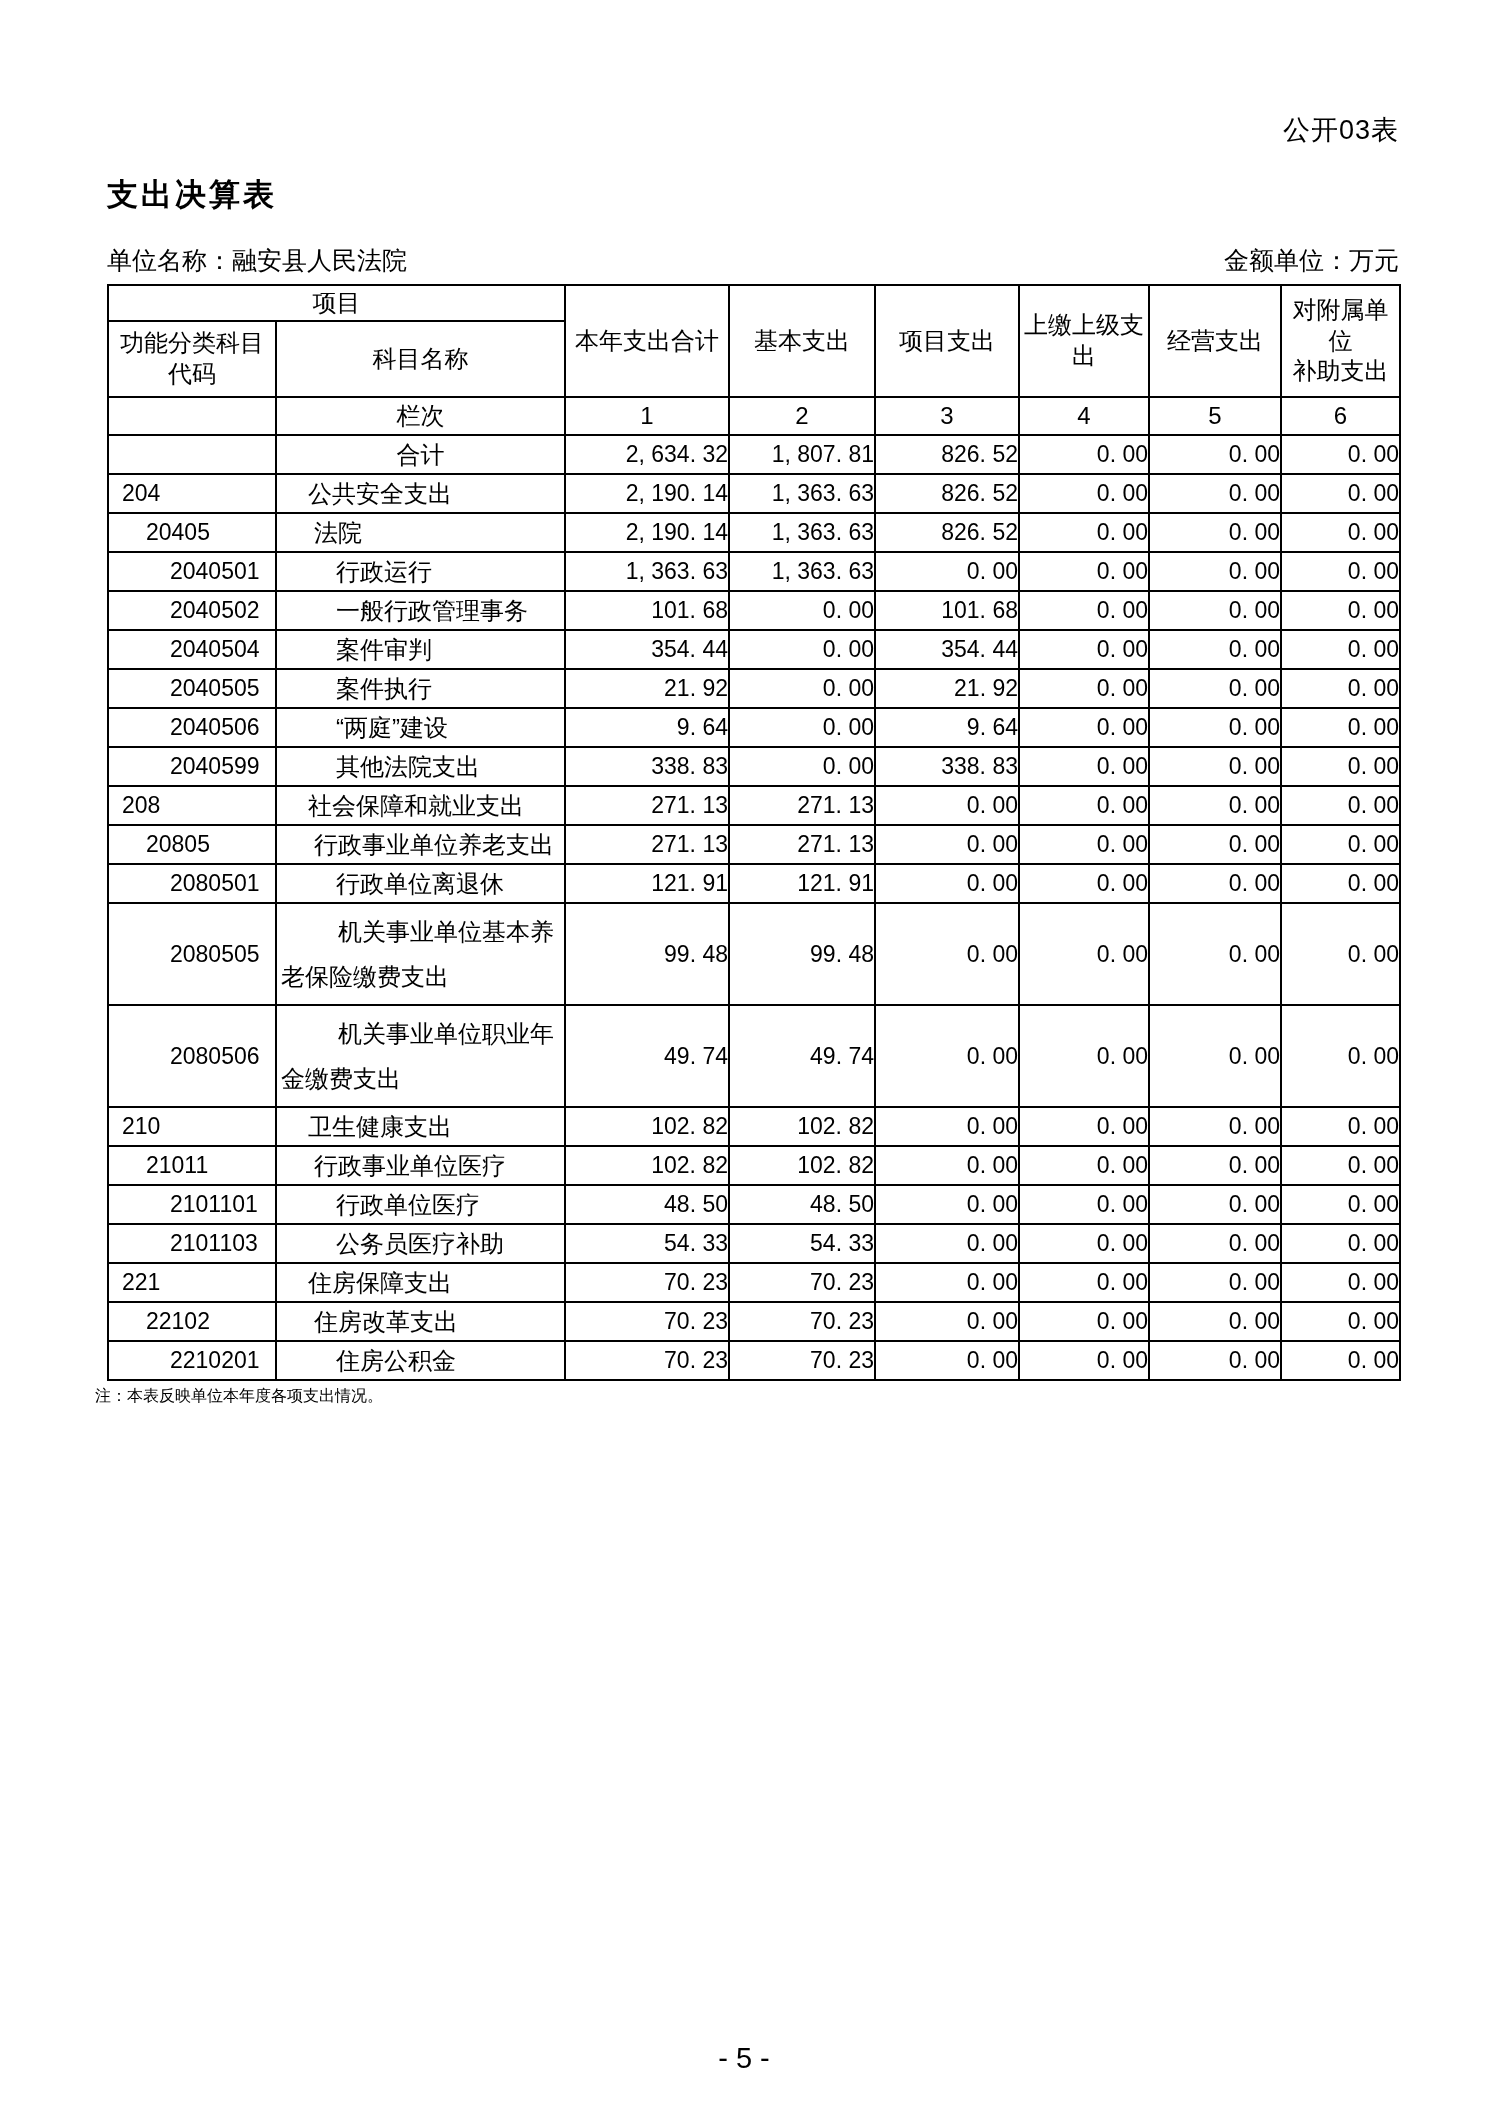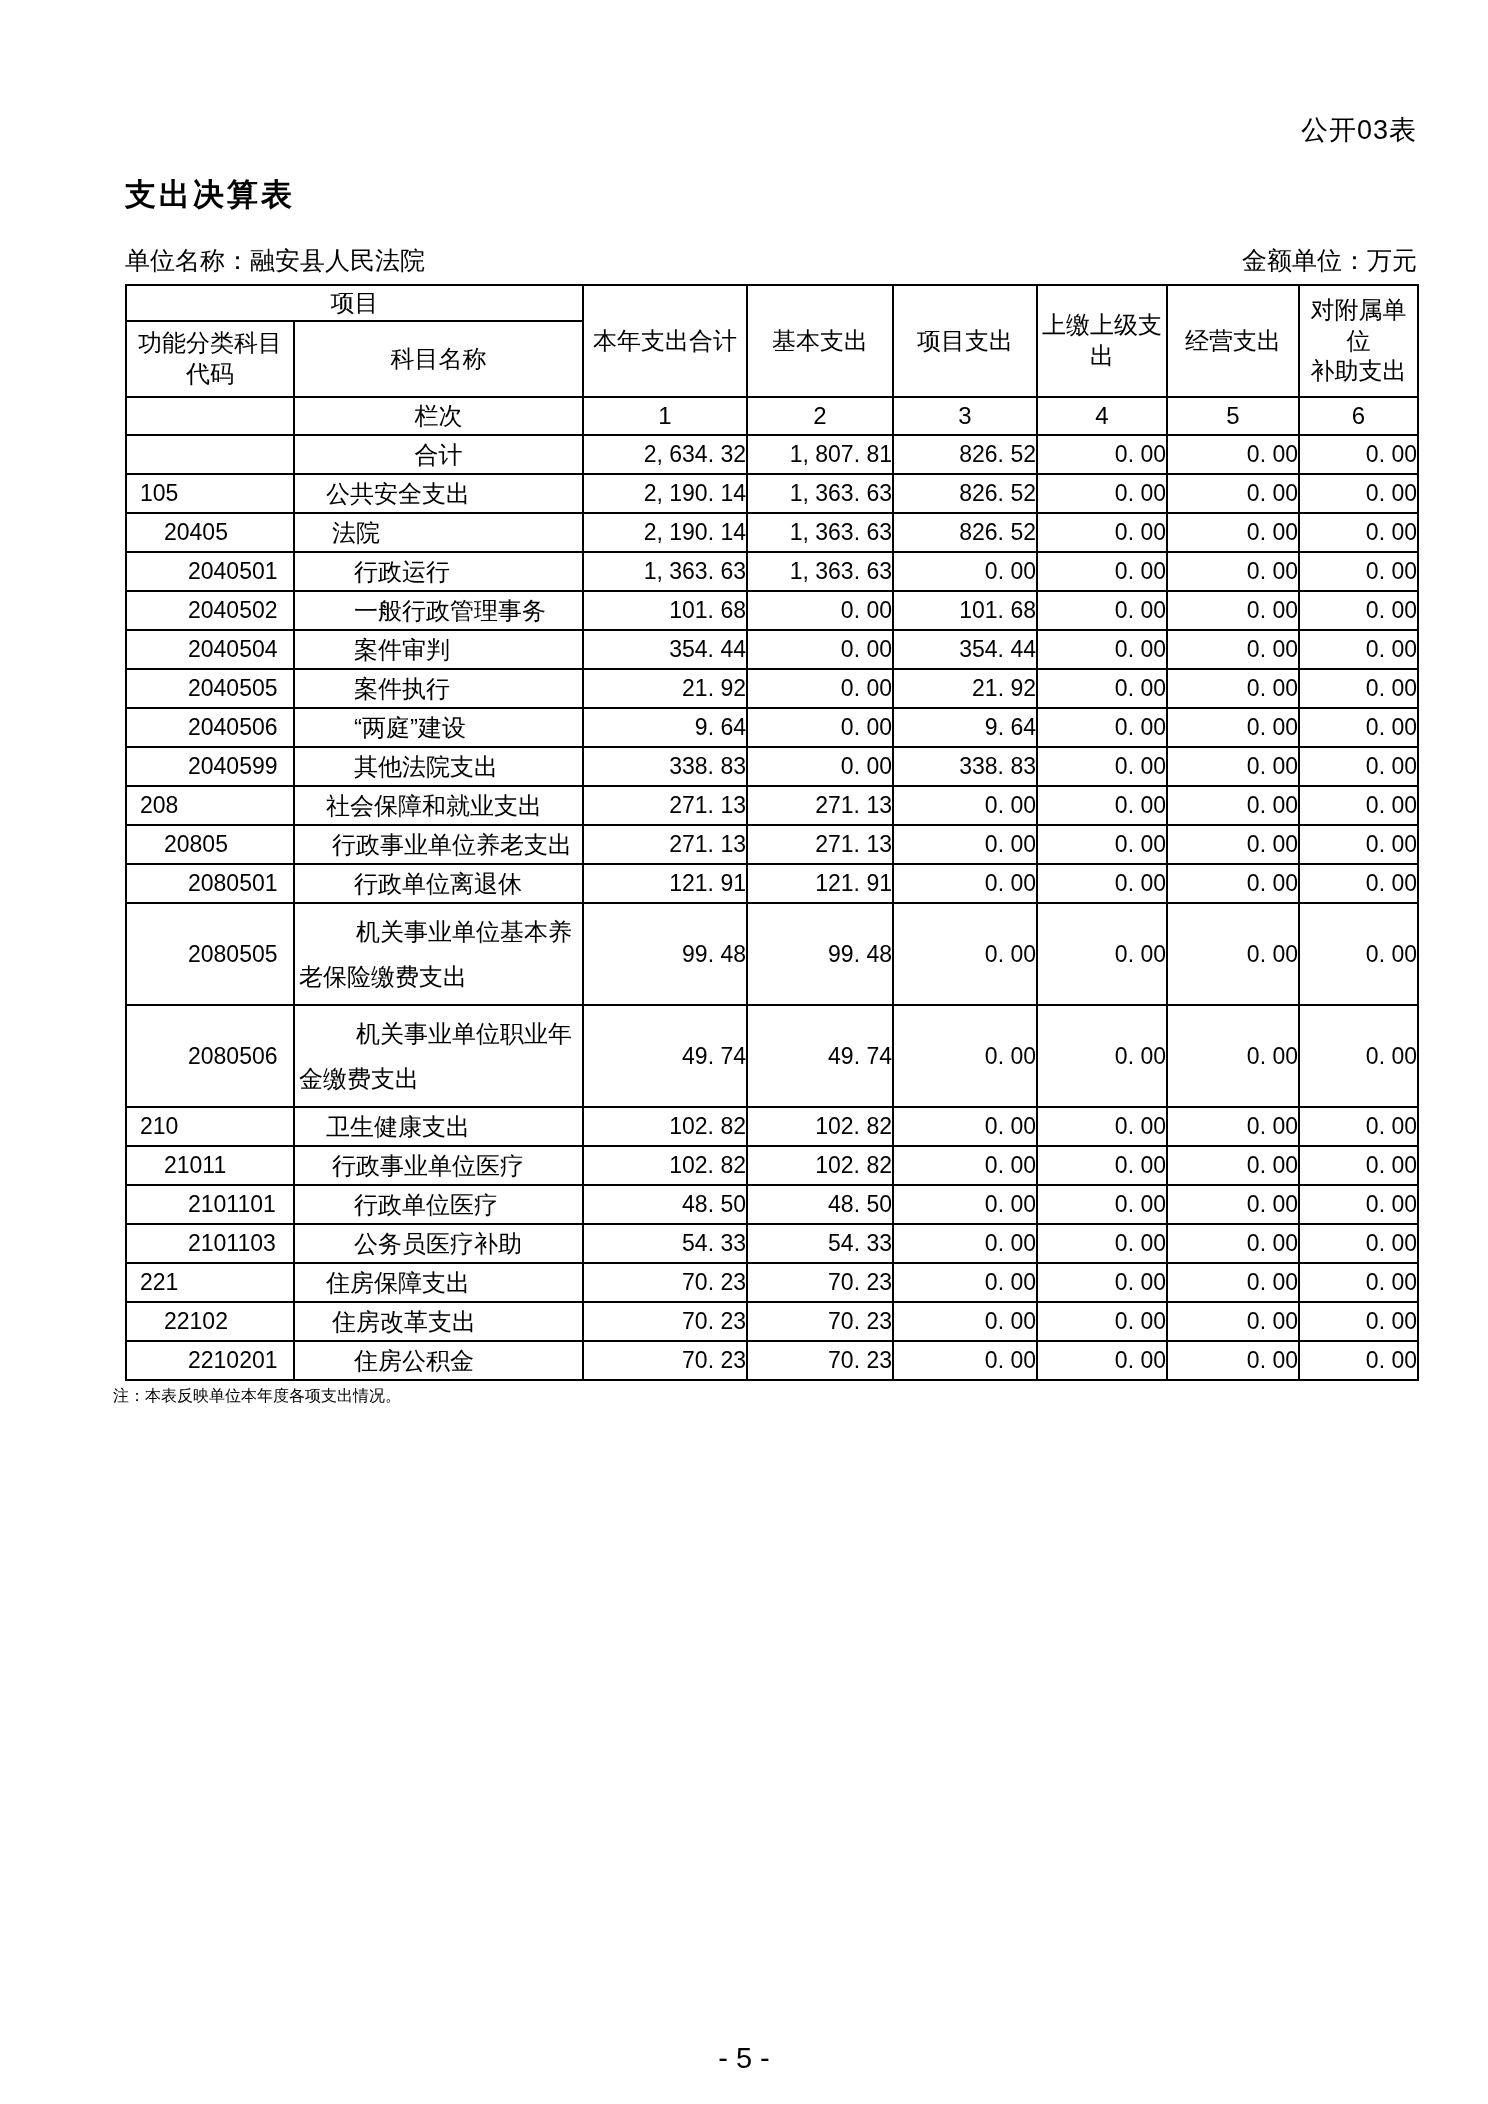--- a/index.html
+++ b/index.html
@@ -5,21 +5,21 @@
   html,body { margin:0; padding:0; background:#e8e8e8; }
   .page {
     position:relative;
     width:1488px; height:2104px;
     background:#ffffff;
     font-family:"Liberation Sans", sans-serif;
     color:#000;
     overflow:hidden;
     margin:0 auto;
   }
-  .content { position:absolute; left:125px; top:0; width:1292px; }
+  .content { position:absolute; left:107px; top:0; width:1292px; }
   .doc-label { margin-top:112px; text-align:right; font-size:27px; letter-spacing:1px; }
   .title { margin:26px 0 0 0; text-align:left; font-size:31px; font-weight:bold; letter-spacing:3px; }
   .meta-row { margin-top:28px; display:flex; justify-content:space-between; font-size:25px; }
   .meta-row span { white-space:nowrap; }
 
   table.report {
     margin-top:7px;
     border-collapse:collapse;
     table-layout:fixed;
     width:1292px;
@@ -118,21 +118,21 @@
             <td class="code lv0"></td>
             <td class="name center">合计</td>
             <td class="val">2, 634. 32</td>
             <td class="val">1, 807. 81</td>
             <td class="val">826. 52</td>
             <td class="val">0. 00</td>
             <td class="val">0. 00</td>
             <td class="val">0. 00</td>
           </tr>
           <tr>
-            <td class="code lv1">105</td>
+            <td class="code lv1">204</td>
             <td class="name lv1">公共安全支出</td>
             <td class="val">2, 190. 14</td>
             <td class="val">1, 363. 63</td>
             <td class="val">826. 52</td>
             <td class="val">0. 00</td>
             <td class="val">0. 00</td>
             <td class="val">0. 00</td>
           </tr>
           <tr>
             <td class="code lv2">20405</td>

